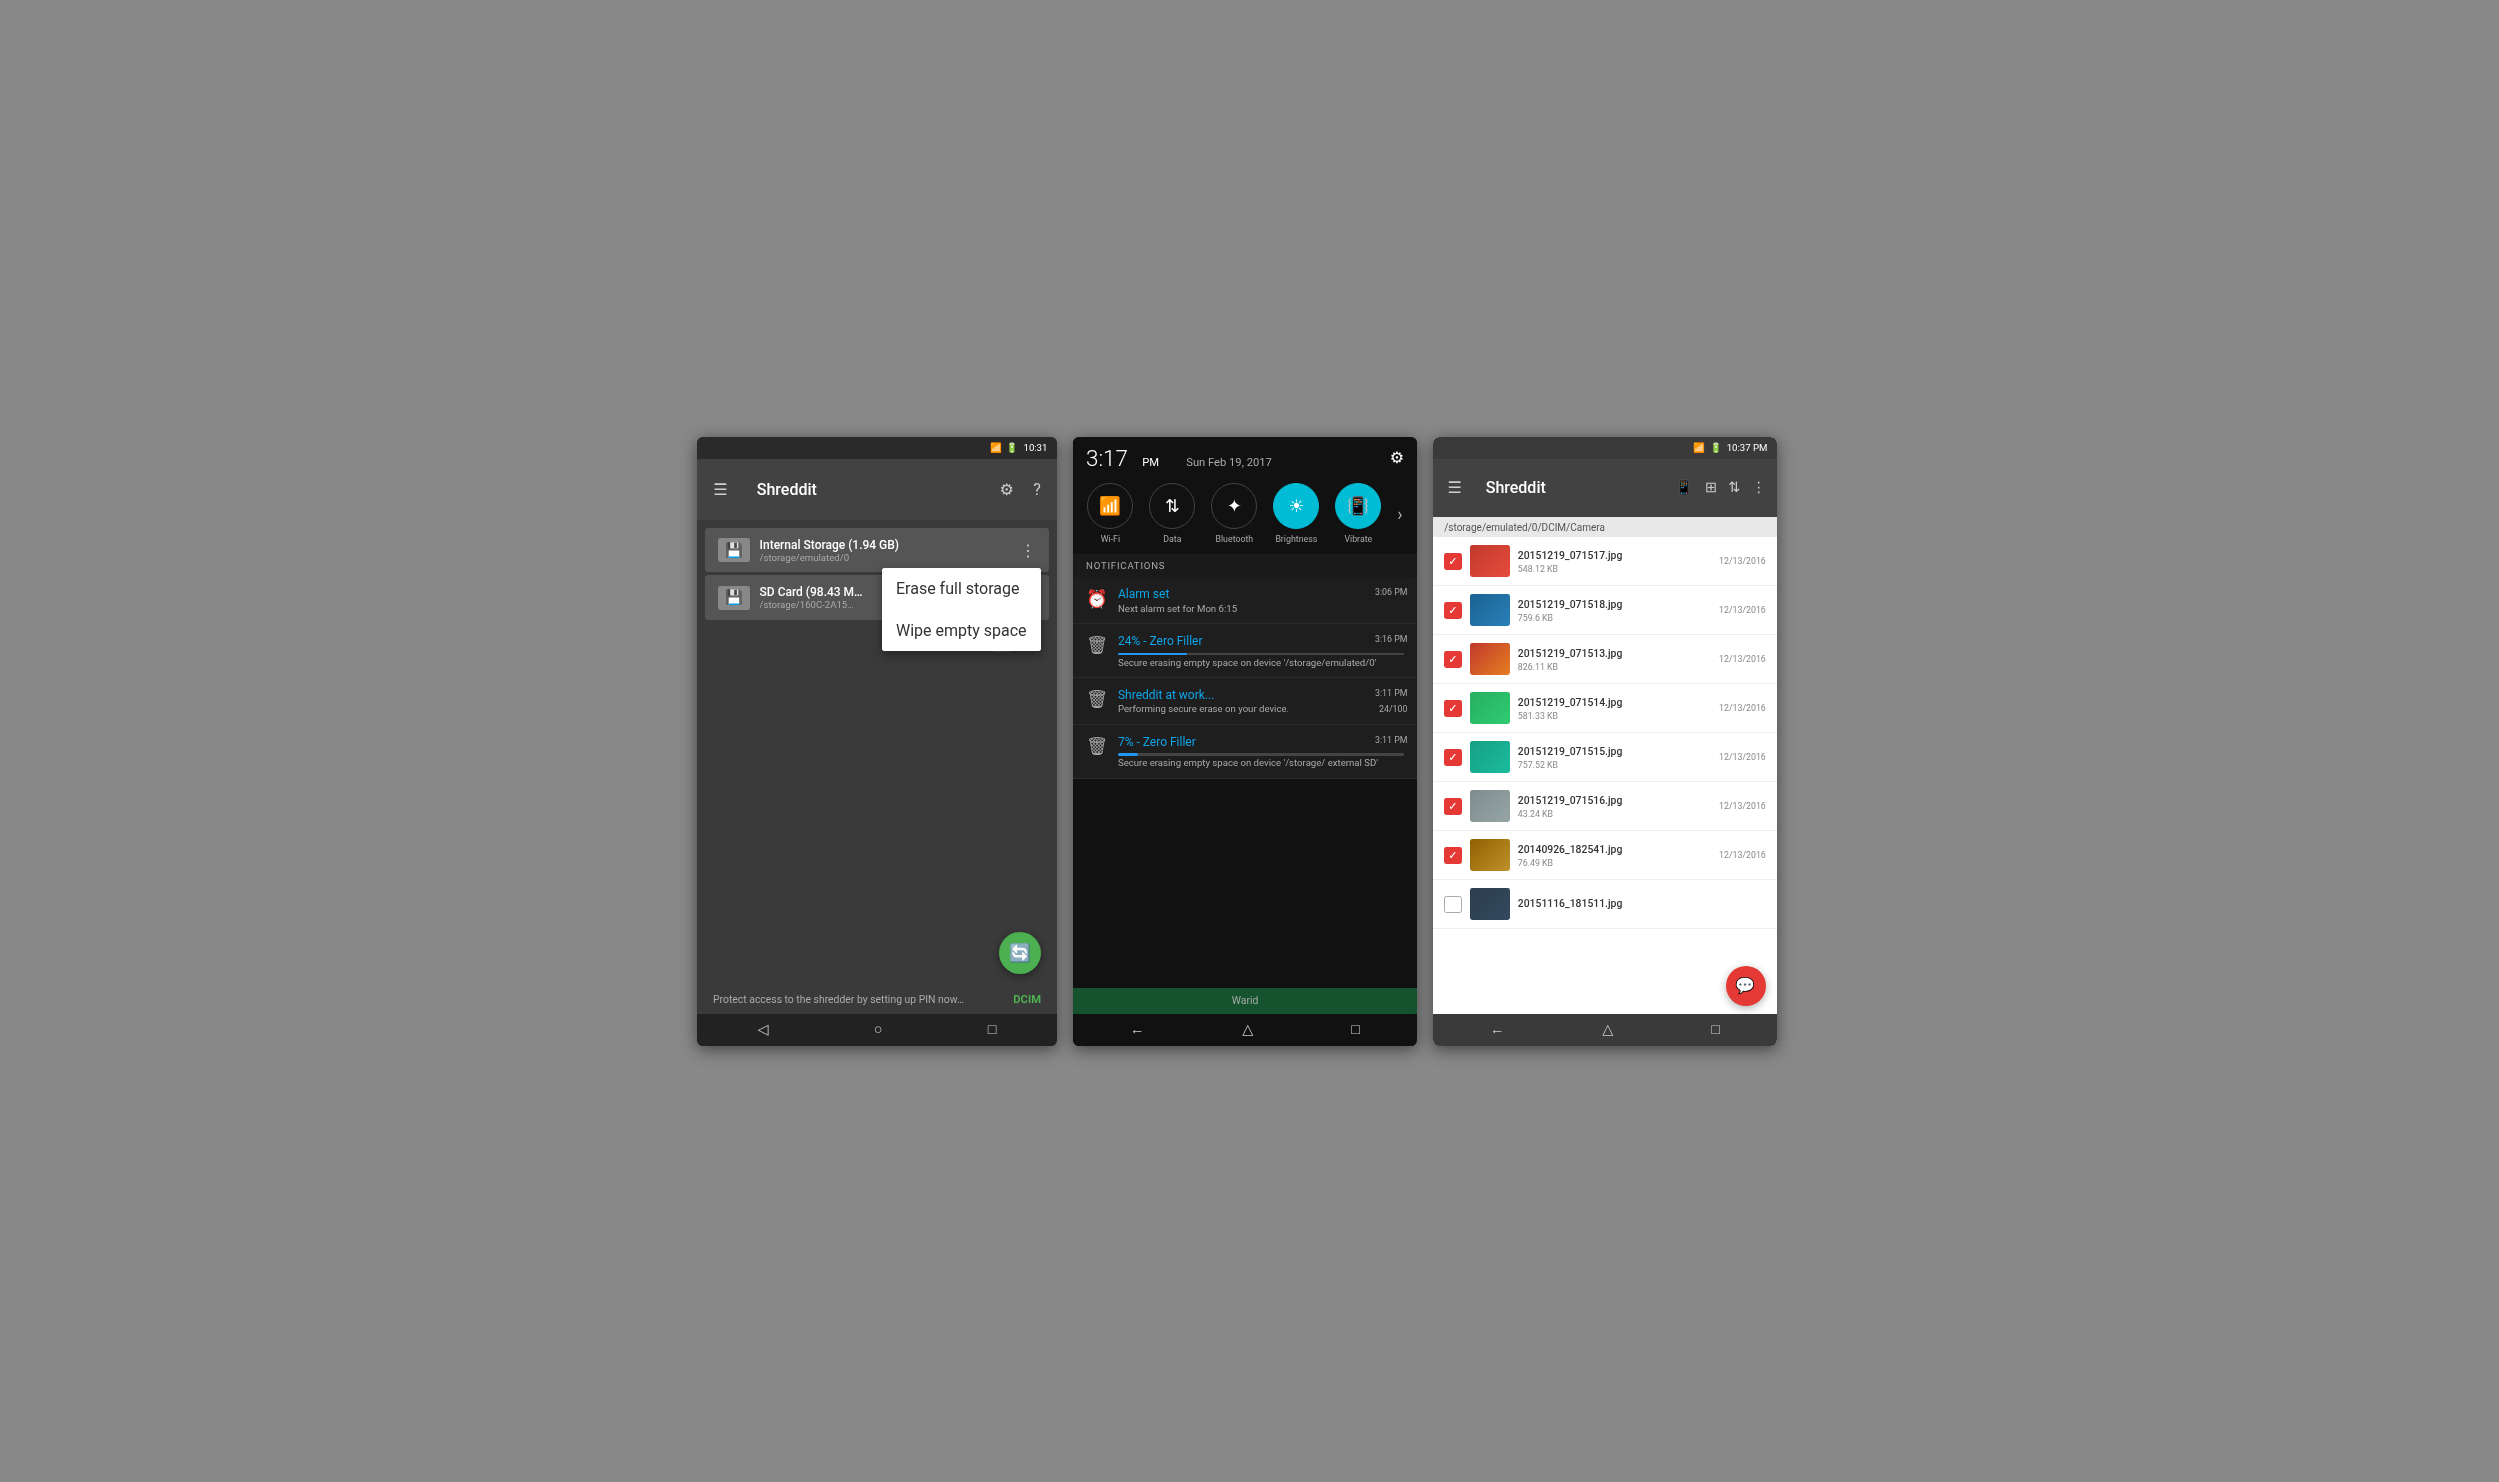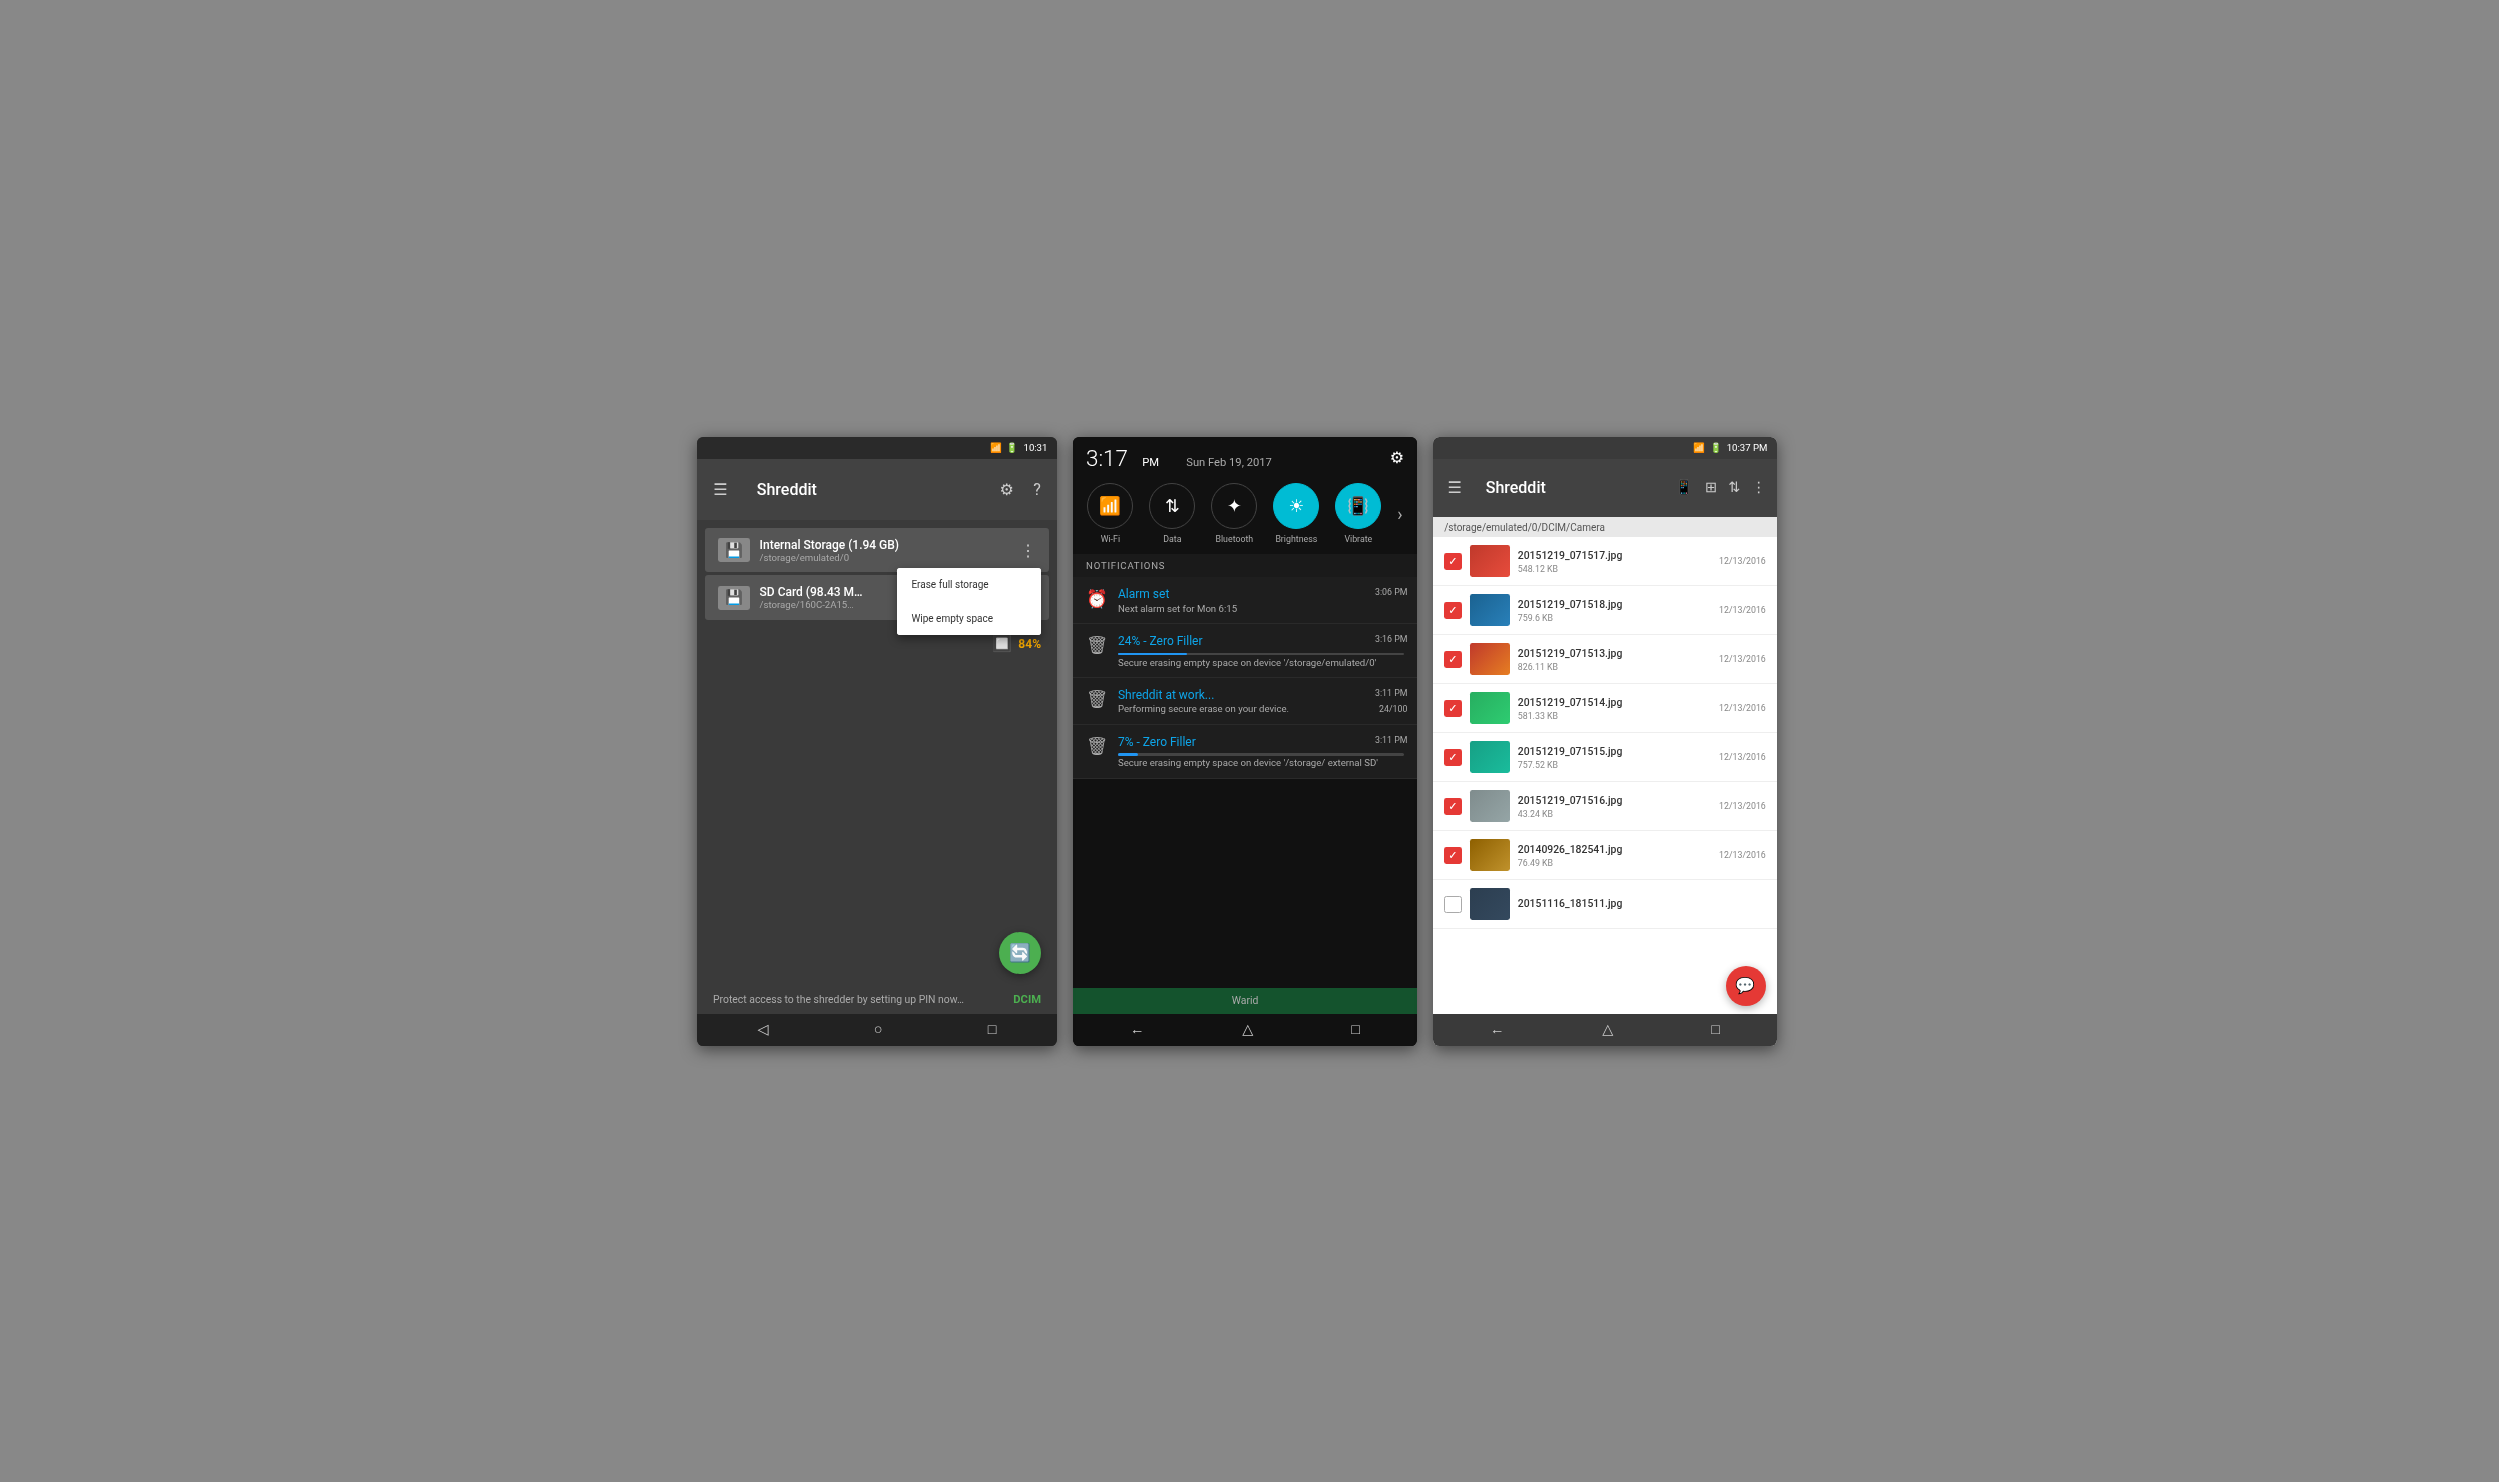--- a/index.html
+++ b/index.html
@@ -98,21 +98,21 @@
       background: #fff;
       border-radius: 3.2px;
       box-shadow: 0 3.2px 9.6px rgba(0,0,0,0.4);
       z-index: 10;
       min-width: 144px;
       overflow: hidden;
     }
     .dropdown-item {
       padding: 11.2px 14.4px;
       color: #333;
-      font-size: 10px;
+      font-size: 16px;
       cursor: pointer;
       background: #fff;
     }
     .progress-section {
       display: flex;
       justify-content: flex-end;
       padding: 6.4px 16px;
       align-items: center;
       gap: 6.4px;
     }

